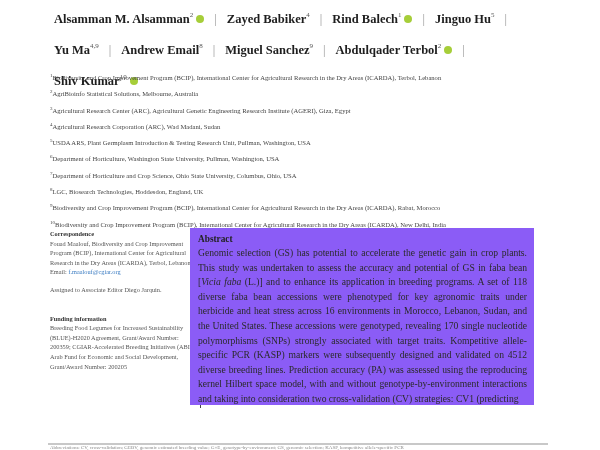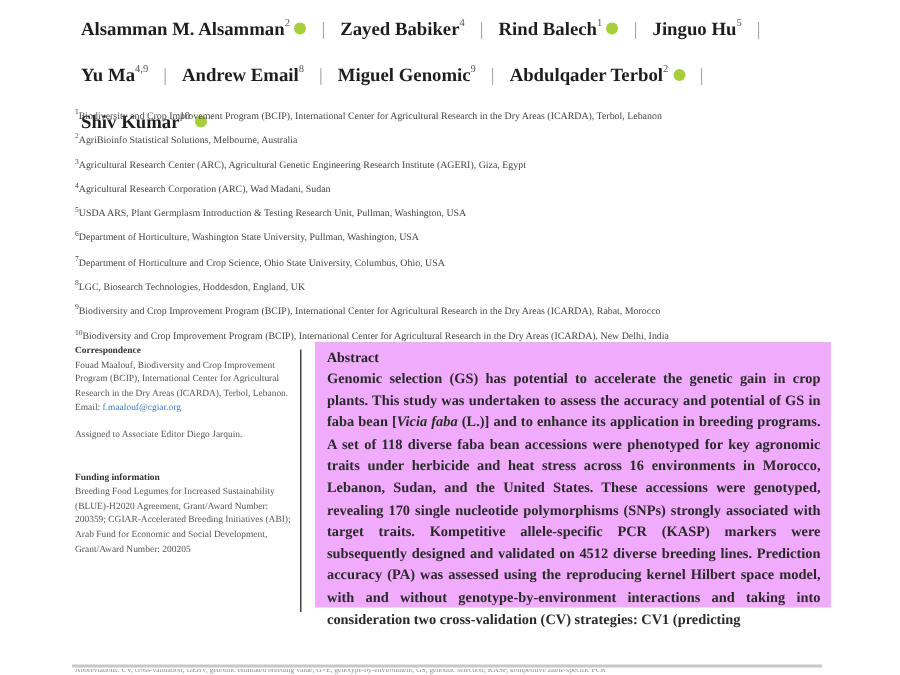--- a/index.html
+++ b/index.html
@@ -16,35 +16,35 @@
               font-size:6.6px; line-height:14.3px; color:#444; }
     .affil sup { font-size:5px; vertical-align:3px; }
     .side { position:absolute; left:50px; top:229px; width:150px;
             font-size:6.3px; line-height:9.6px; color:#555; }
     .side h4 { margin:0; font-size:6.3px; font-weight:bold; color:#333; }
     .side p { margin:0; }
     .side .email { color:#3b7cc2; }
     .side .gap { height:8px; }
     .side .gap2 { height:19px; }
     .vrule { position:absolute; left:200px; top:233px; width:1px; height:175px; background:#444; }
-    .abstract { position:absolute; left:210px; top:228px; width:344px; height:177px;
-                background:#f0abfc; padding:5px 7px 0 8px; box-sizing:border-box;
+    .abstract { position:absolute; left:190px; top:228px; width:344px; height:177px;
+                background:#8b5cf6; padding:5px 7px 0 8px; box-sizing:border-box;
                 font-size:9.6px; line-height:14.6px; color:#2a2a2a; text-align:justify; }
     .abstract h3 { margin:0; font-size:9.3px; font-weight:bold; line-height:13px; color:#222; }
-    .abstract p { margin:0;font-weight:bold; }
+    .abstract p { margin:0; }
     .bottom-rule { position:absolute; left:48px; top:443px; width:500px; height:2px; background:#c8c8c8; }
     .footer-strip { position:absolute; left:50px; top:446px; width:500px; height:4px;
                     font-size:5px; line-height:4px; color:#888; overflow:hidden; white-space:nowrap; }
   </style>
 </head>
 <body>
 
 <div class="authors">
   <span class="author"><span>Alsamman M. Alsamman</span><sup>2</sup><span class="orcid"></span></span><span class="sep">|</span><span class="author"><span>Zayed Babiker</span><sup>4</sup></span><span class="sep">|</span><span class="author"><span>Rind Balech</span><sup>1</sup><span class="orcid"></span></span><span class="sep">|</span><span class="author"><span>Jinguo Hu</span><sup>5</sup></span><span class="sep">|</span><br>
-  <span class="author"><span>Yu Ma</span><sup>4,9</sup></span><span class="sep">|</span><span class="author"><span>Andrew Email</span><sup>8</sup></span><span class="sep">|</span><span class="author"><span>Miguel Genomic</span><sup>9</sup></span><span class="sep">|</span><span class="author"><span>Abdulqader Terbol</span><sup>2</sup><span class="orcid"></span></span><span class="sep">|</span><br>
+  <span class="author"><span>Yu Ma</span><sup>4,9</sup></span><span class="sep">|</span><span class="author"><span>Andrew Email</span><sup>8</sup></span><span class="sep">|</span><span class="author"><span>Miguel Sanchez</span><sup>9</sup></span><span class="sep">|</span><span class="author"><span>Abdulqader Terbol</span><sup>2</sup><span class="orcid"></span></span><span class="sep">|</span><br>
   <span class="author"><span>Shiv Kumar</span><sup>10</sup><span class="orcid"></span></span>
 </div>
 
 <div class="affils">
   <div class="affil"><sup>1</sup><span>Biodiversity and Crop Improvement Program (BCIP), International Center for Agricultural Research in the Dry Areas (ICARDA), Terbol, Lebanon</span></div>
   <div class="affil"><sup>2</sup><span>AgriBioinfo Statistical Solutions, Melbourne, Australia</span></div>
   <div class="affil"><sup>3</sup><span>Agricultural Research Center (ARC), Agricultural Genetic Engineering Research Institute (AGERI), Giza, Egypt</span></div>
   <div class="affil"><sup>4</sup><span>Agricultural Research Corporation (ARC), Wad Madani, Sudan</span></div>
   <div class="affil"><sup>5</sup><span>USDA ARS, Plant Germplasm Introduction &amp; Testing Research Unit, Pullman, Washington, USA</span></div>
   <div class="affil"><sup>6</sup><span>Department of Horticulture, Washington State University, Pullman, Washington, USA</span></div>

